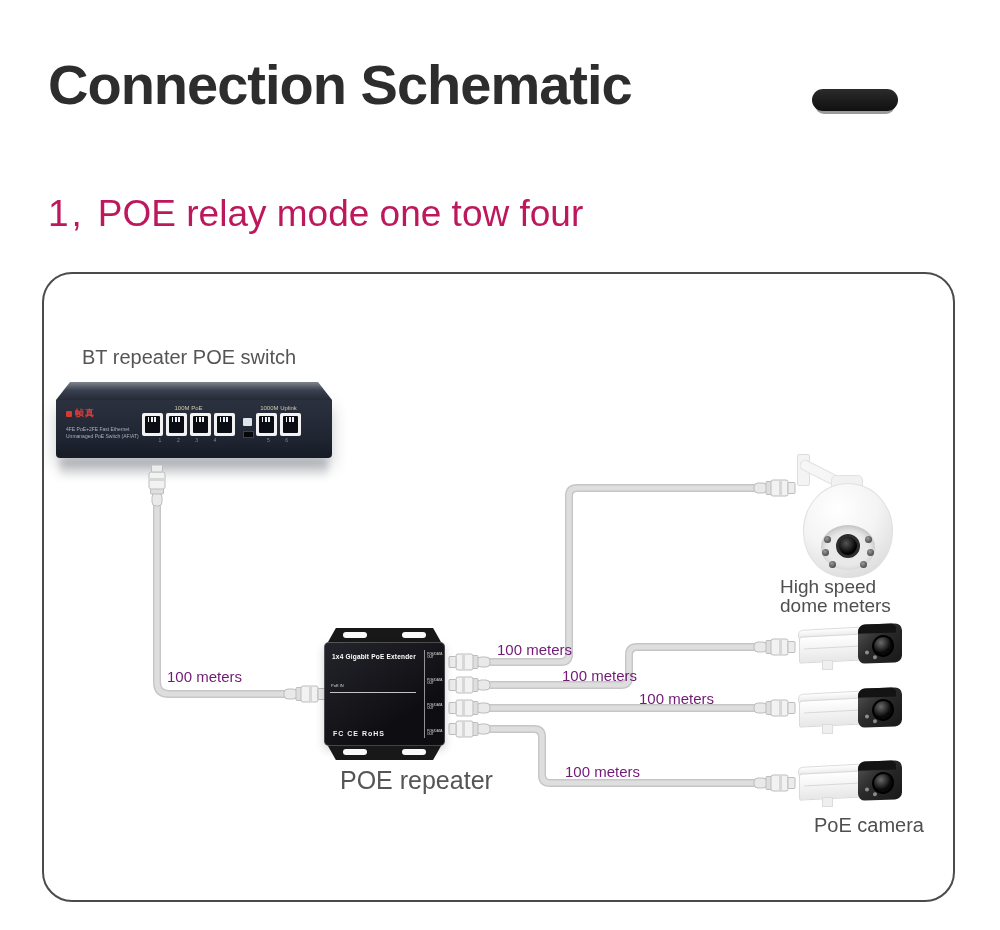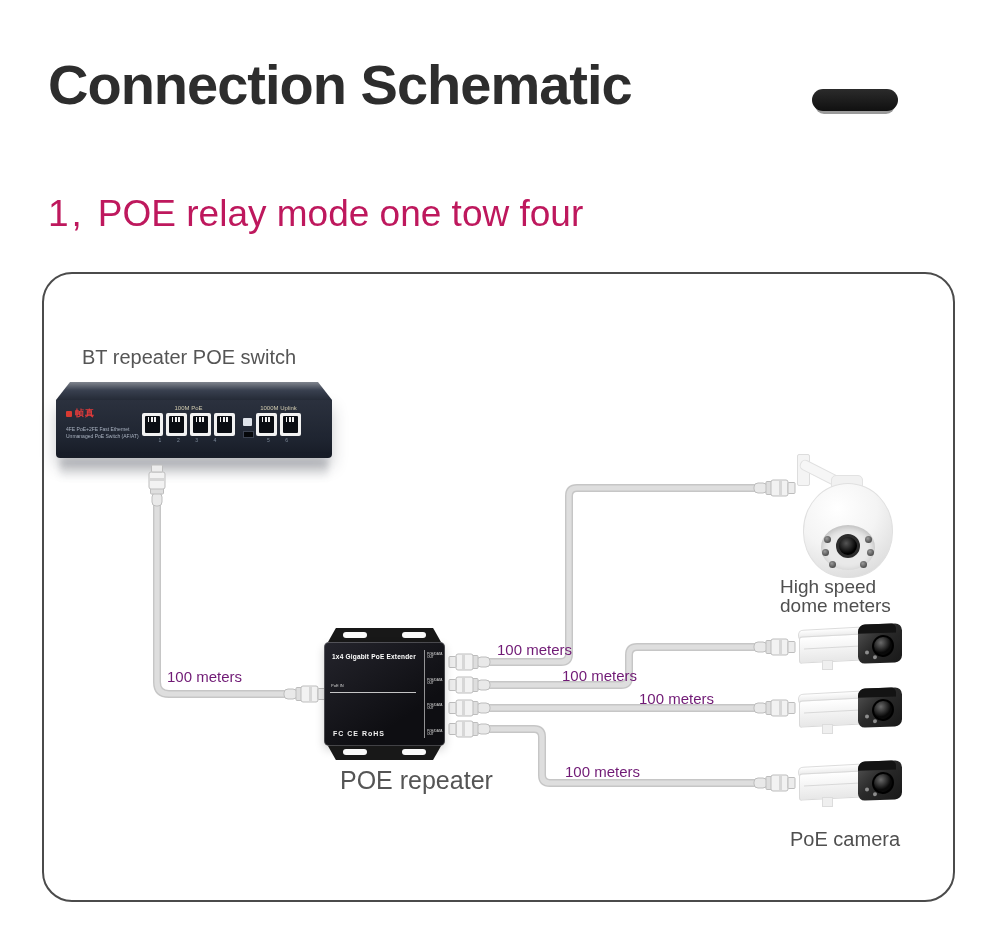--- a/index.html
+++ b/index.html
@@ -104,21 +104,21 @@
   .b-body{position:absolute;left:1px;top:12px;width:66px;height:25px;background:linear-gradient(180deg,#ffffff,#e7e7e7);
     border:1px solid #d9d9d9;border-radius:3px 0 0 3px;transform:skewY(-3deg);}
   .b-seam{position:absolute;left:4px;top:11px;width:56px;height:1px;background:#d8d8d8;}
   .b-front{position:absolute;left:60px;top:1px;width:44px;height:39px;border-radius:7px;
     background:linear-gradient(135deg,#555 0%,#2a2a2a 45%,#181818 100%);transform:skewY(-2deg);}
   .b-front::before{content:"";position:absolute;left:0;right:6px;top:0;height:9px;background:#131313;border-radius:7px 5px 0 0;}
   .b-lens{position:absolute;right:8px;top:11px;width:18px;height:18px;border-radius:50%;
     background:radial-gradient(circle at 38% 32%,#6a6a6a 0%,#090909 60%);border:2px solid #000;}
   .b-dot{position:absolute;width:4px;height:4px;border-radius:50%;background:#8d8d8d;}
   .b-foot{position:absolute;left:24px;top:37px;width:9px;height:8px;background:#efefef;border:1px solid #dcdcdc;}
-  .bullet-label{position:absolute;left:746px;top:540px;width:134px;text-align:left;font-size:20px;color:#4f4f4f;margin-top:14px;}
+  .bullet-label{position:absolute;left:746px;top:540px;width:134px;text-align:right;font-size:20px;color:#4f4f4f;}
   
   svg.cables{position:absolute;left:0;top:0;}
   .co{stroke:#c6c6c6;stroke-width:8;fill:none;}
   .ci{stroke:#dedede;stroke-width:5.2;fill:none;}
 </style>
 </head>
 <body>
 
 <div class="title">Connection Schematic</div>
 <div class="pill"></div>

